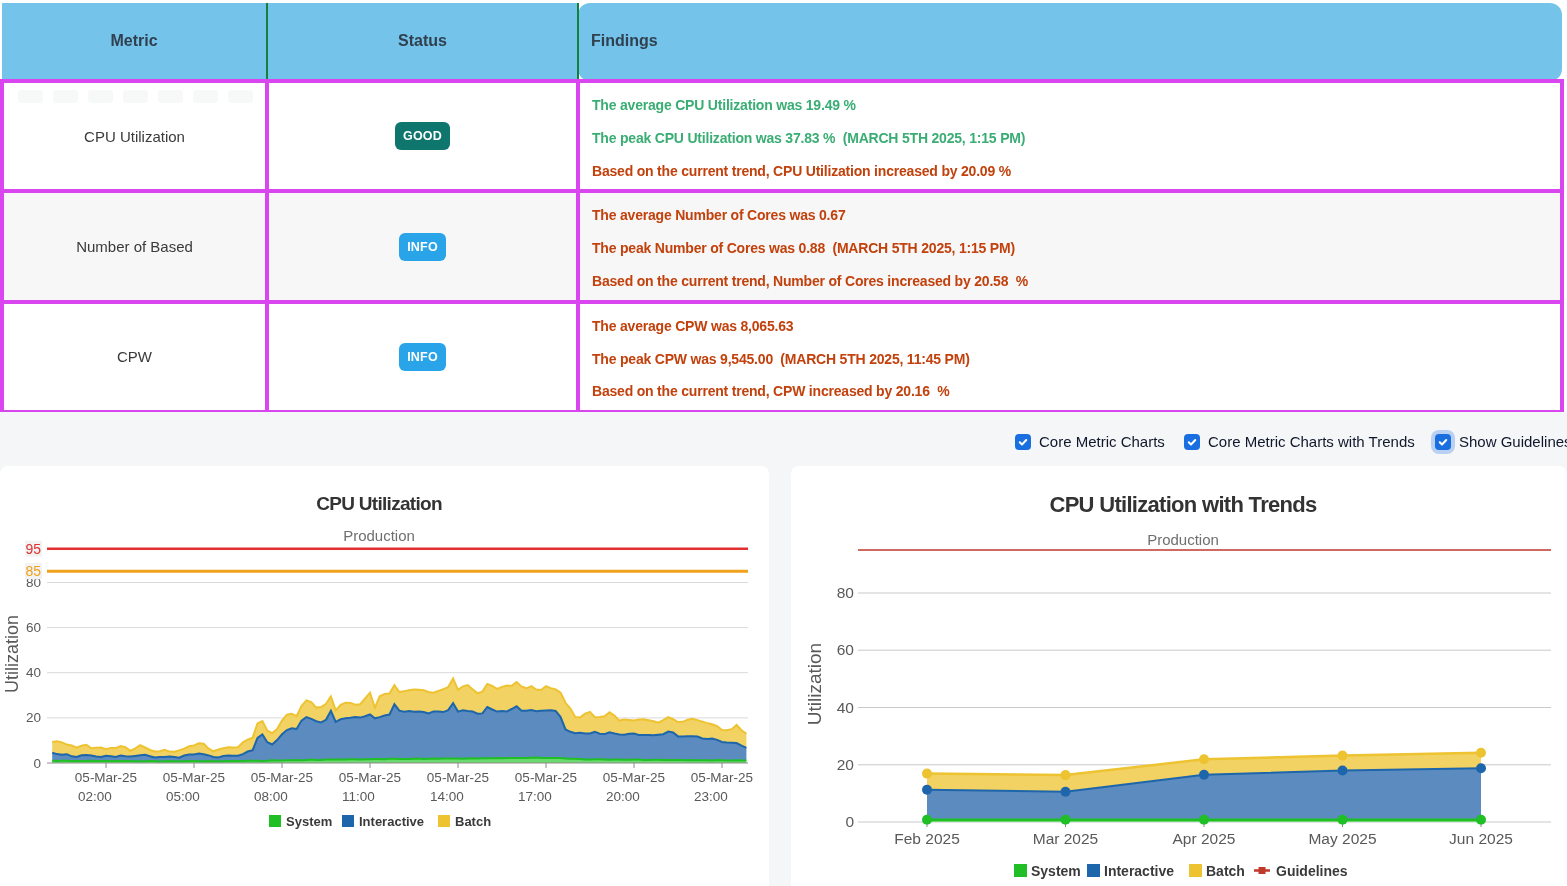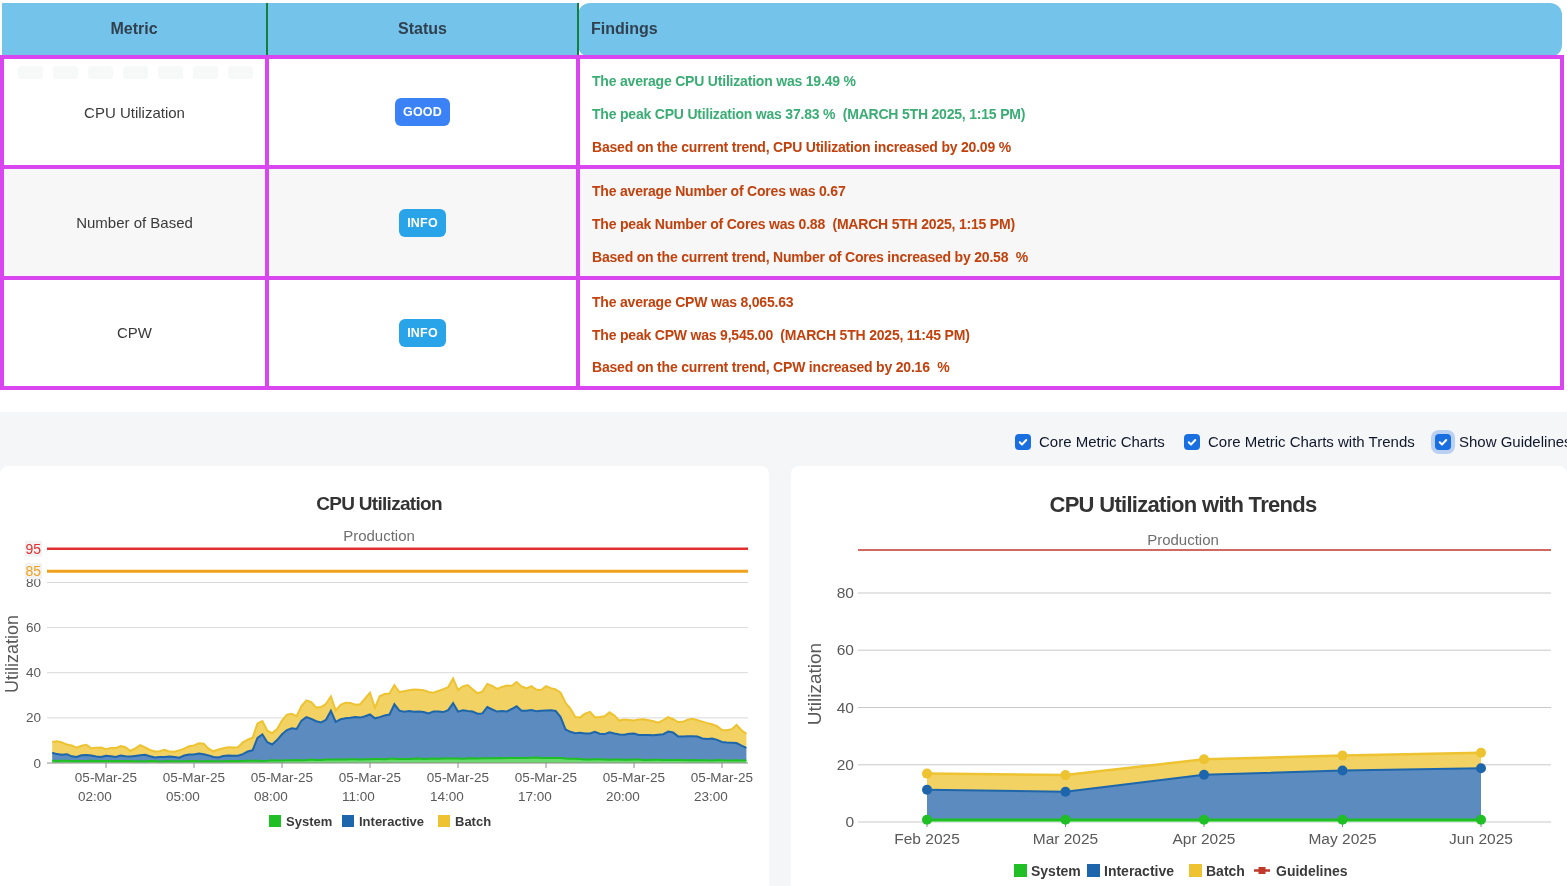--- a/index.html
+++ b/index.html
@@ -1,26 +1,26 @@
 <!DOCTYPE html>
 <html><head><meta charset="utf-8"><style>
 html,body{margin:0;padding:0;background:#fff;}
 body{font-family:"Liberation Sans",sans-serif;}
 .page{position:relative;width:1567px;height:886px;overflow:hidden;background:#fff;}
 table.mt{position:absolute;top:3px;left:0;width:1560px;border-collapse:collapse;table-layout:fixed;}
-table.mt th{background:#73c3eb;color:#31404e;font-size:16px;font-weight:bold;height:52px;padding:0;}
+table.mt th{background:#73c3eb;color:#31404e;font-size:16px;font-weight:bold;height:52px;padding:12px;}
 table.mt th.f{text-align:left;padding-left:12px;border-radius:12px;}
 table.mt th+th{border-left:2px solid #15803d;}
 table.mt td{border:4px solid #d946ef;background:#fff;vertical-align:middle;}
 table.mt tr.alt td{background:#f7f7f7;}
 td.metric{text-align:center;color:#3a3a3a;font-size:15px;}
 td.status{text-align:center;}
 td.find{padding:6px 0 2px 12px;}
 .badge{display:inline-block;border-radius:6px;color:#fff;font-weight:bold;font-size:12.5px;padding:7px 8px;letter-spacing:.2px;}
-.bg-good{background:#3b82f6;}
+.bg-good{background:#0f766e;}
 .bg-info{background:#29a4e9;}
 .fl{font-size:14px;font-weight:bold;line-height:32.8px;letter-spacing:-0.2px;white-space:nowrap;}
 .tgreen{color:#3aad74;}
 .tblue{color:#c2410c;}
 .section{position:absolute;top:412px;left:0;width:1567px;height:474px;background:#f5f6f8;}
 .cb{position:absolute;top:434px;width:16px;height:16px;background:#1a6fe0;border-radius:4px;display:flex;align-items:center;justify-content:center;}
 .cb.ring{box-shadow:0 0 0 4px rgba(68,132,233,0.33);}
 .cblbl{position:absolute;top:433px;font-size:15px;color:#0f172a;white-space:nowrap;}
 .card{position:absolute;top:54px;background:#fff;border-radius:8px 8px 0 0;height:420px;overflow:hidden;}
 .cardL{left:0;width:769px;}

